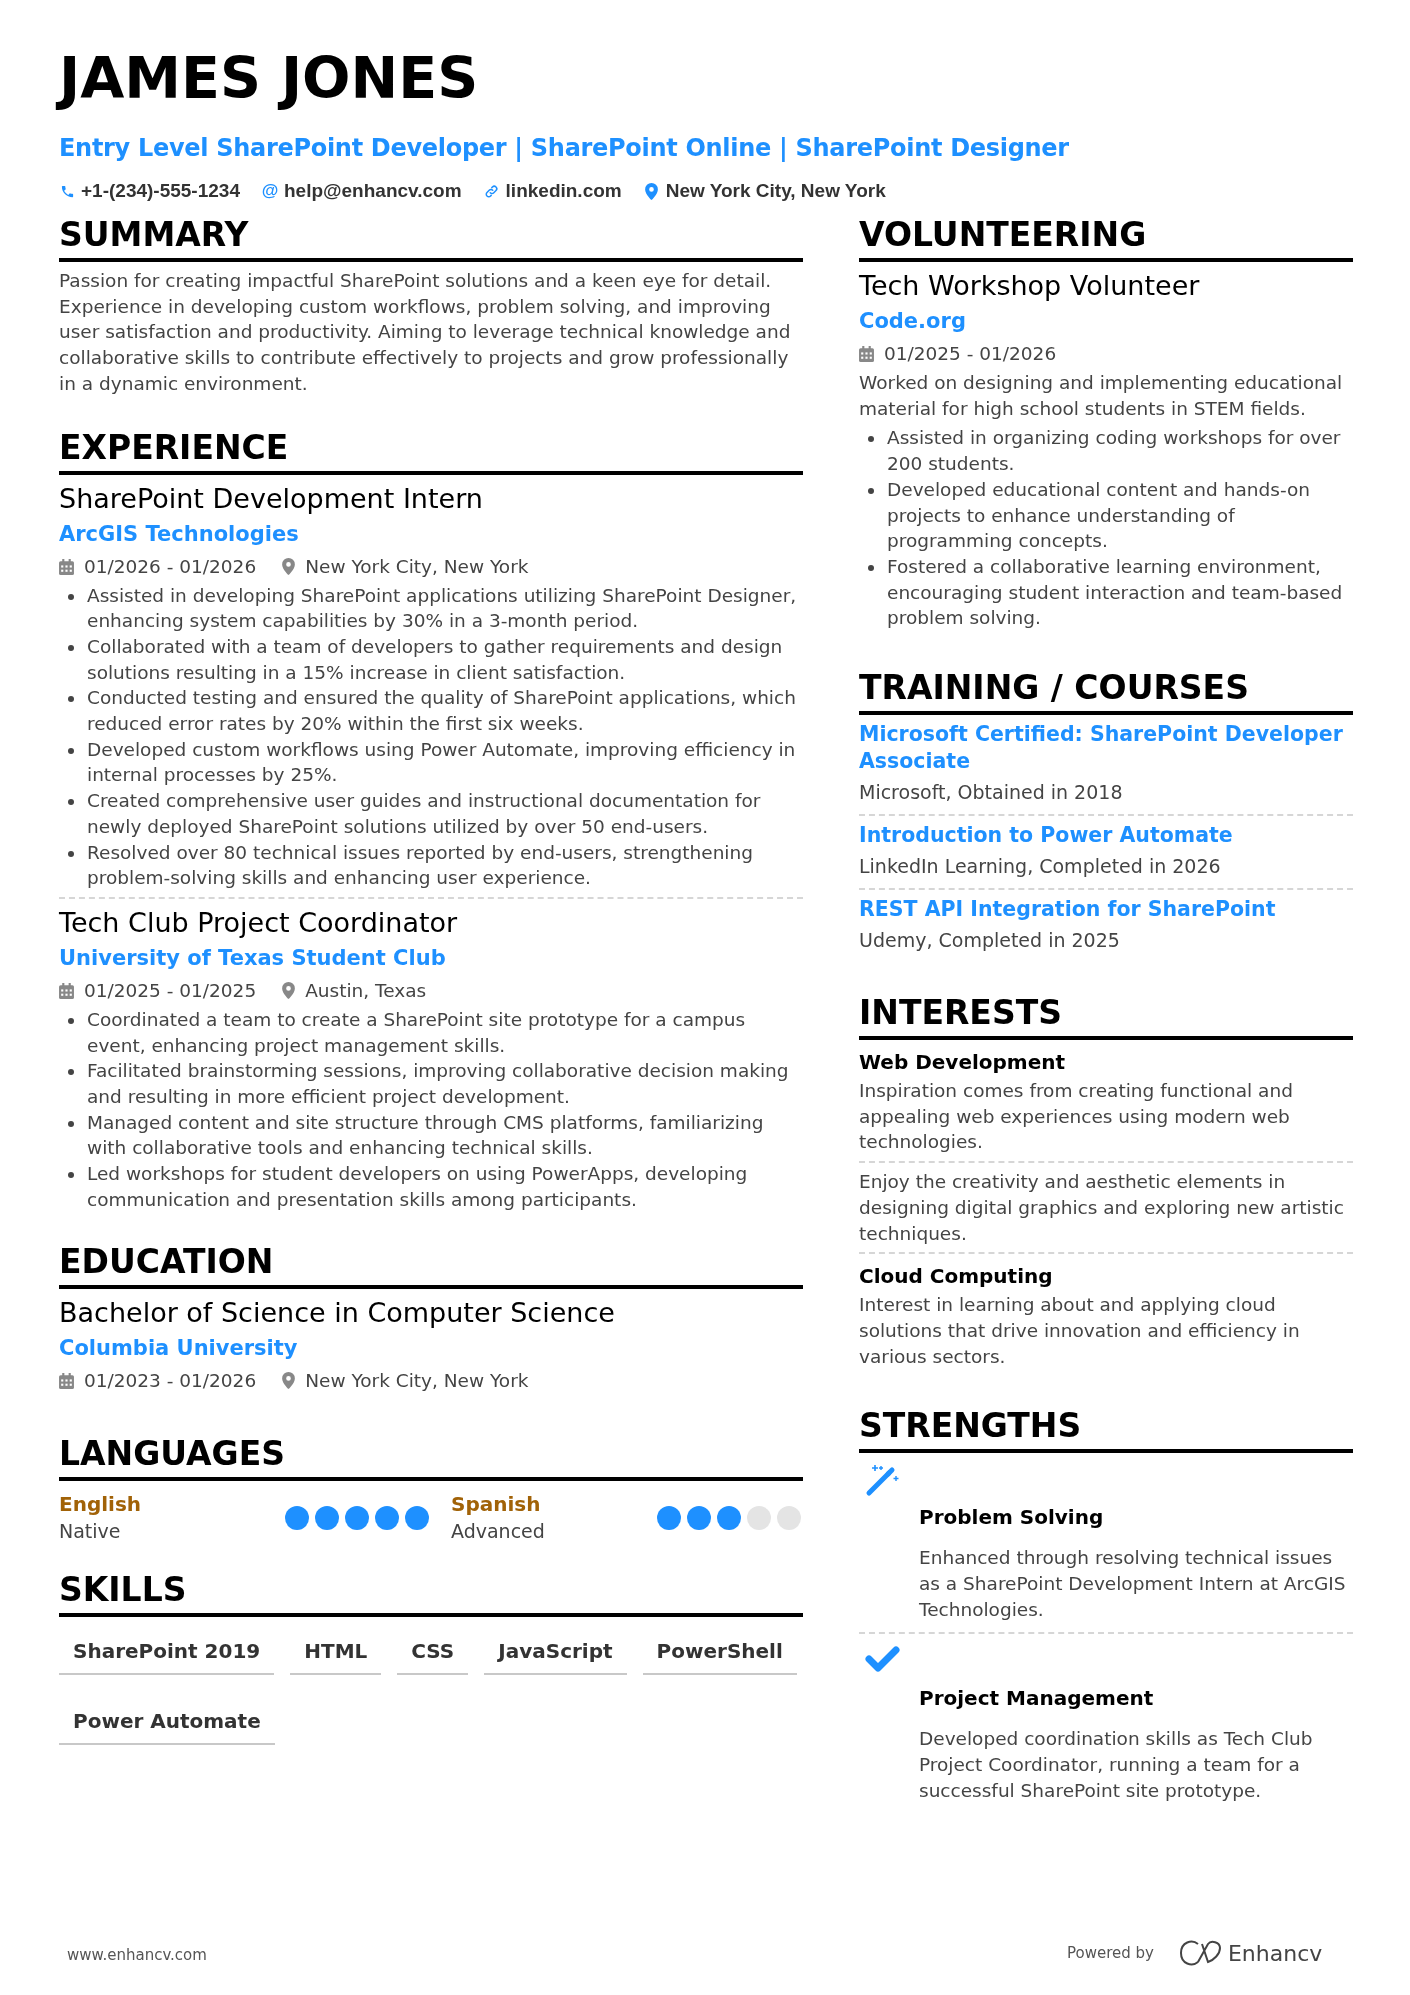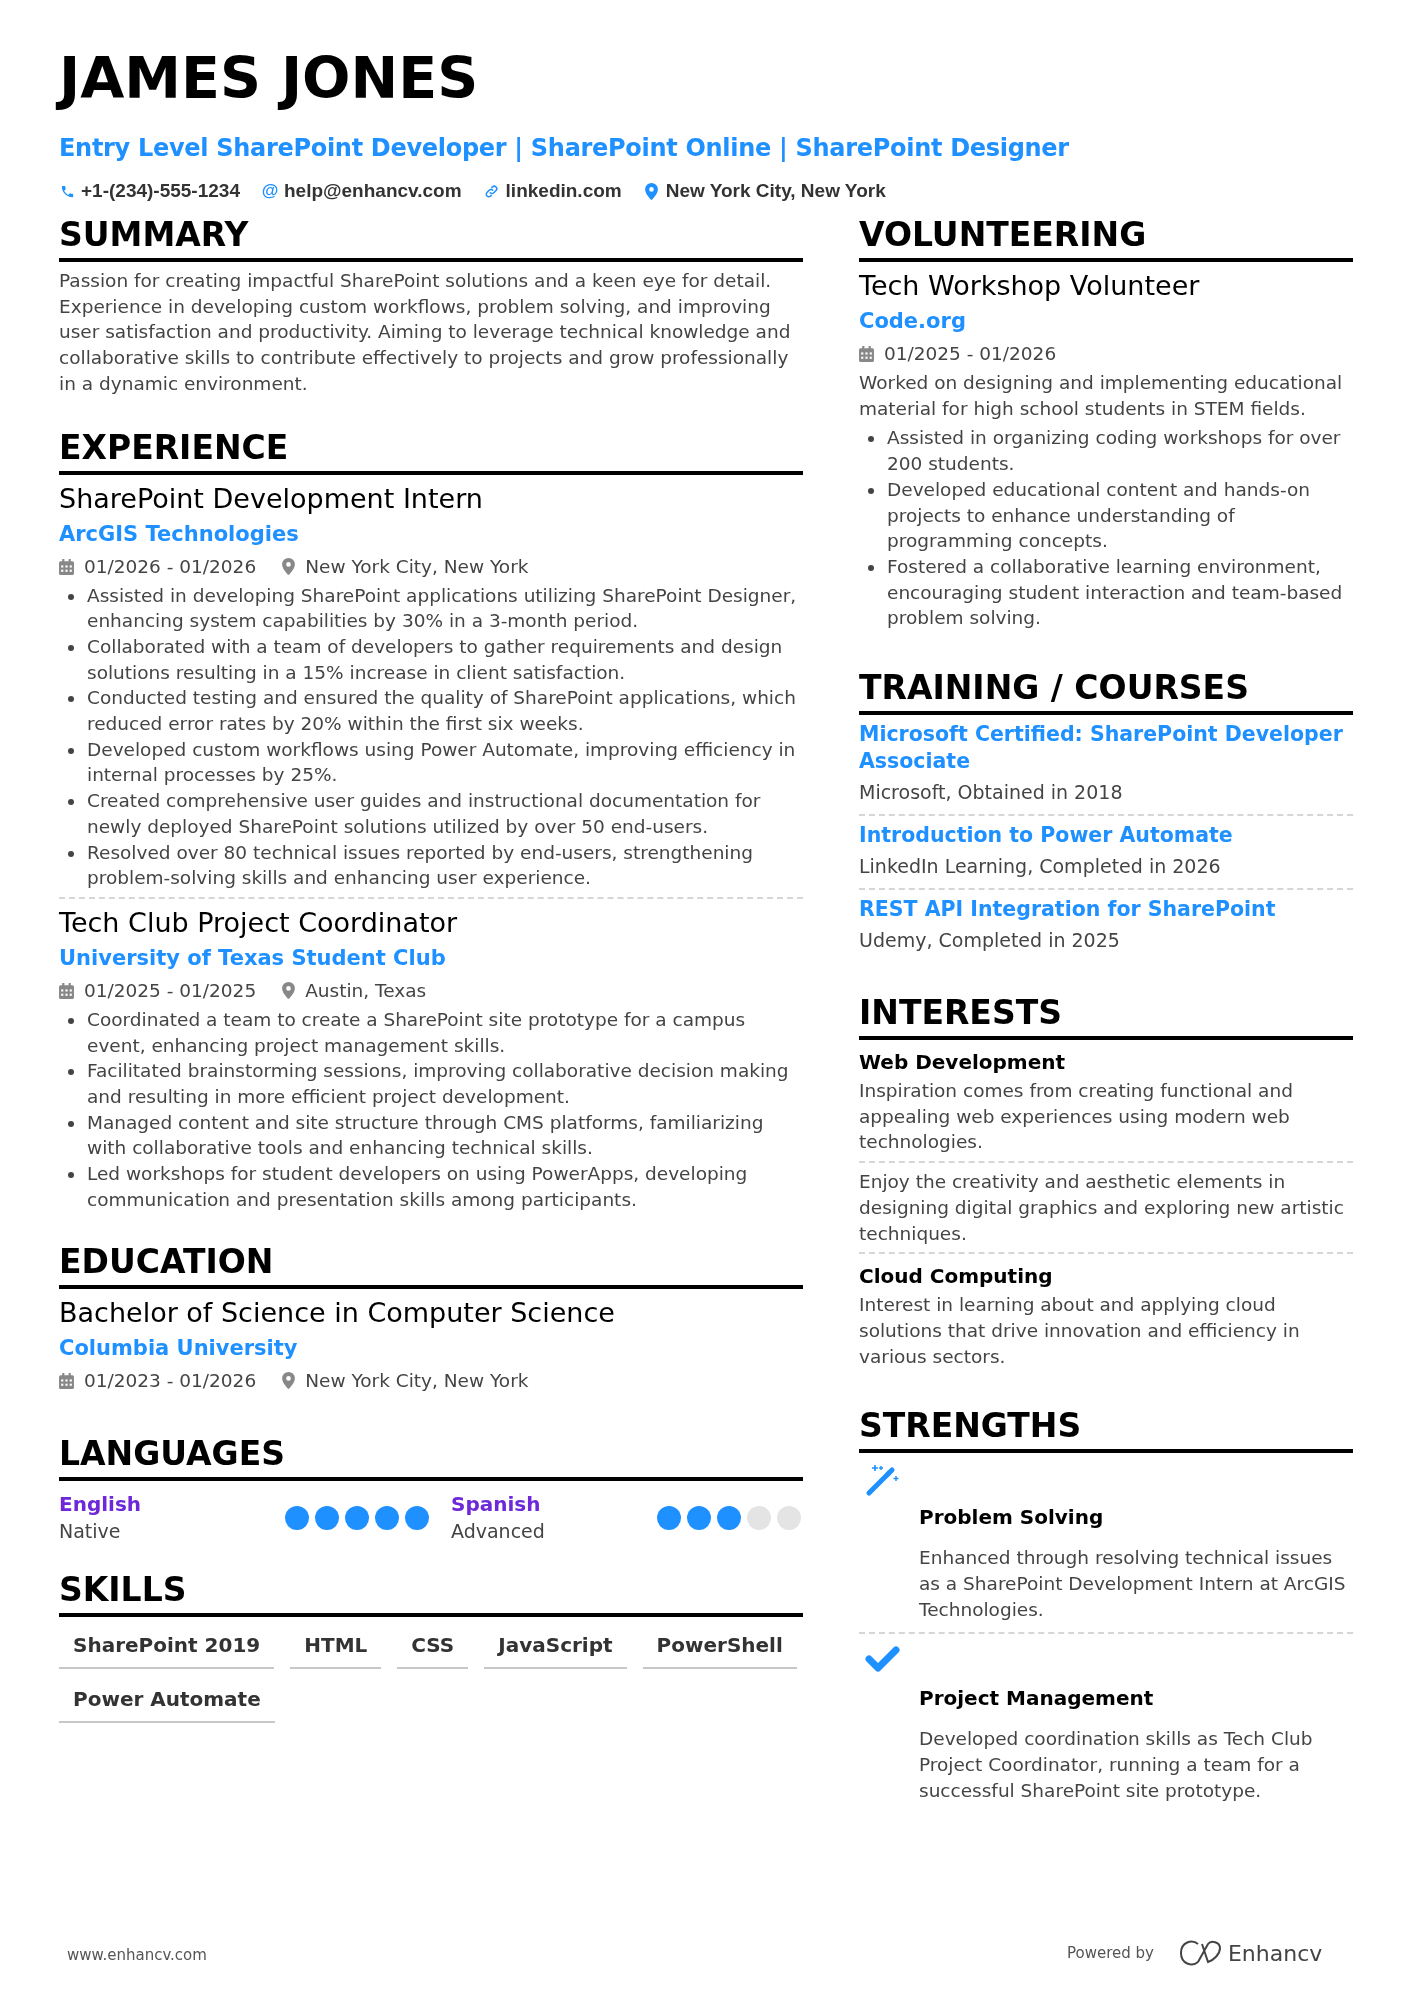--- a/index.html
+++ b/index.html
@@ -29,27 +29,27 @@
   .meta { display: flex; gap: 26px; font-family: "DejaVu Sans", sans-serif; font-size: 18.5px; color: #444; line-height: 32px; align-items: center; }
   .meta-item { display: flex; align-items: center; gap: 10px; }
   .micon { color: #888; display: inline-flex; }
   ul.bullets { list-style: none; }
   ul.bullets li { position: relative; padding-left: 28px; font-family: "DejaVu Sans", sans-serif; font-size: 18.5px; line-height: 25.7px; color: #444; }
   ul.bullets li::before { content: ""; position: absolute; left: 9px; top: 11px; width: 6px; height: 6px; background: #444; border-radius: 50%; }
 
   .lang-row { display: flex; margin-top: 10px; }
   .lang { width: 50%; display: flex; justify-content: space-between; padding-right: 2px; }
   .lang + .lang { padding-left: 20px; }
-  .lang-name { font-family: "DejaVu Sans", sans-serif; font-size: 20px; font-weight: bold; color: #6d28d9; line-height: 27px; }
+  .lang-name { font-family: "DejaVu Sans", sans-serif; font-size: 20px; font-weight: bold; color: #a16207; line-height: 27px; }
   .lang-level { font-family: "DejaVu Sans", sans-serif; font-size: 19px; color: #444; line-height: 27px; }
   .dots { display: flex; gap: 6px; padding-top: 15px; }
   .dot { width: 24px; height: 24px; border-radius: 50%; background: #e4e4e4; }
   .dot.on { background: #1e90ff; }
 
-  .skills { display: flex; flex-wrap: wrap; gap: 10px 16px; margin-top: 8px; }
+  .skills { display: flex; flex-wrap: wrap; gap: 26px 16px; margin-top: 14px; }
   .skill { font-family: "DejaVu Sans", sans-serif; font-size: 20px; font-weight: bold; color: #333; padding: 8px 14px 10px; border-bottom: 2px solid #c8c8c8; }
 
   .course { padding: 6px 0 5px; }
   .course + .course { border-top: 2px dashed #d6d6d6; }
   .course-title { font-family: "DejaVu Sans", sans-serif; font-size: 20.5px; font-weight: bold; color: #1e90ff; line-height: 27px; }
   .course-sub { font-family: "DejaVu Sans", sans-serif; font-size: 19px; color: #444; line-height: 34px; }
 
   .interest { padding: 6px 0 6px; }
   .interest + .interest { border-top: 2px dashed #d6d6d6; }
   .interest-title { font-family: "DejaVu Sans", sans-serif; font-size: 20px; font-weight: bold; color: #000; line-height: 32px; }

